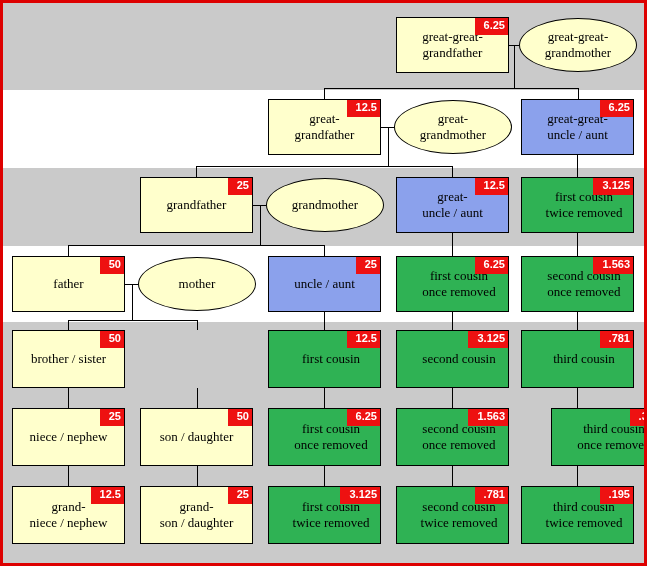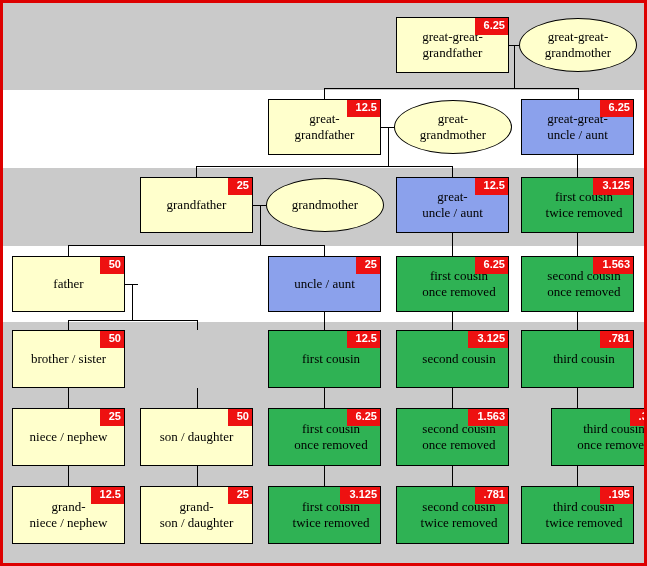--- a/index.html
+++ b/index.html
@@ -91,20 +91,23 @@
   <div class="node box green" style="left:521px;top:177px">
     <span class="badge">3.125</span>
     <span class="label">first cousin
 twice removed</span>
   </div>
 
   <div class="node box cream" style="left:12px;top:256px">
     <span class="badge">50</span>
     <span class="label">father</span>
   </div>
+  <div class="node ellipse" style="left:138px;top:257px">
+    <span class="label">mother</span>
+  </div>
   <div class="node box blue" style="left:268px;top:256px">
     <span class="badge">25</span>
     <span class="label">uncle / aunt</span>
   </div>
   <div class="node box green" style="left:396px;top:256px">
     <span class="badge">6.25</span>
     <span class="label">first cousin
 once removed</span>
   </div>
   <div class="node box green" style="left:521px;top:256px">

